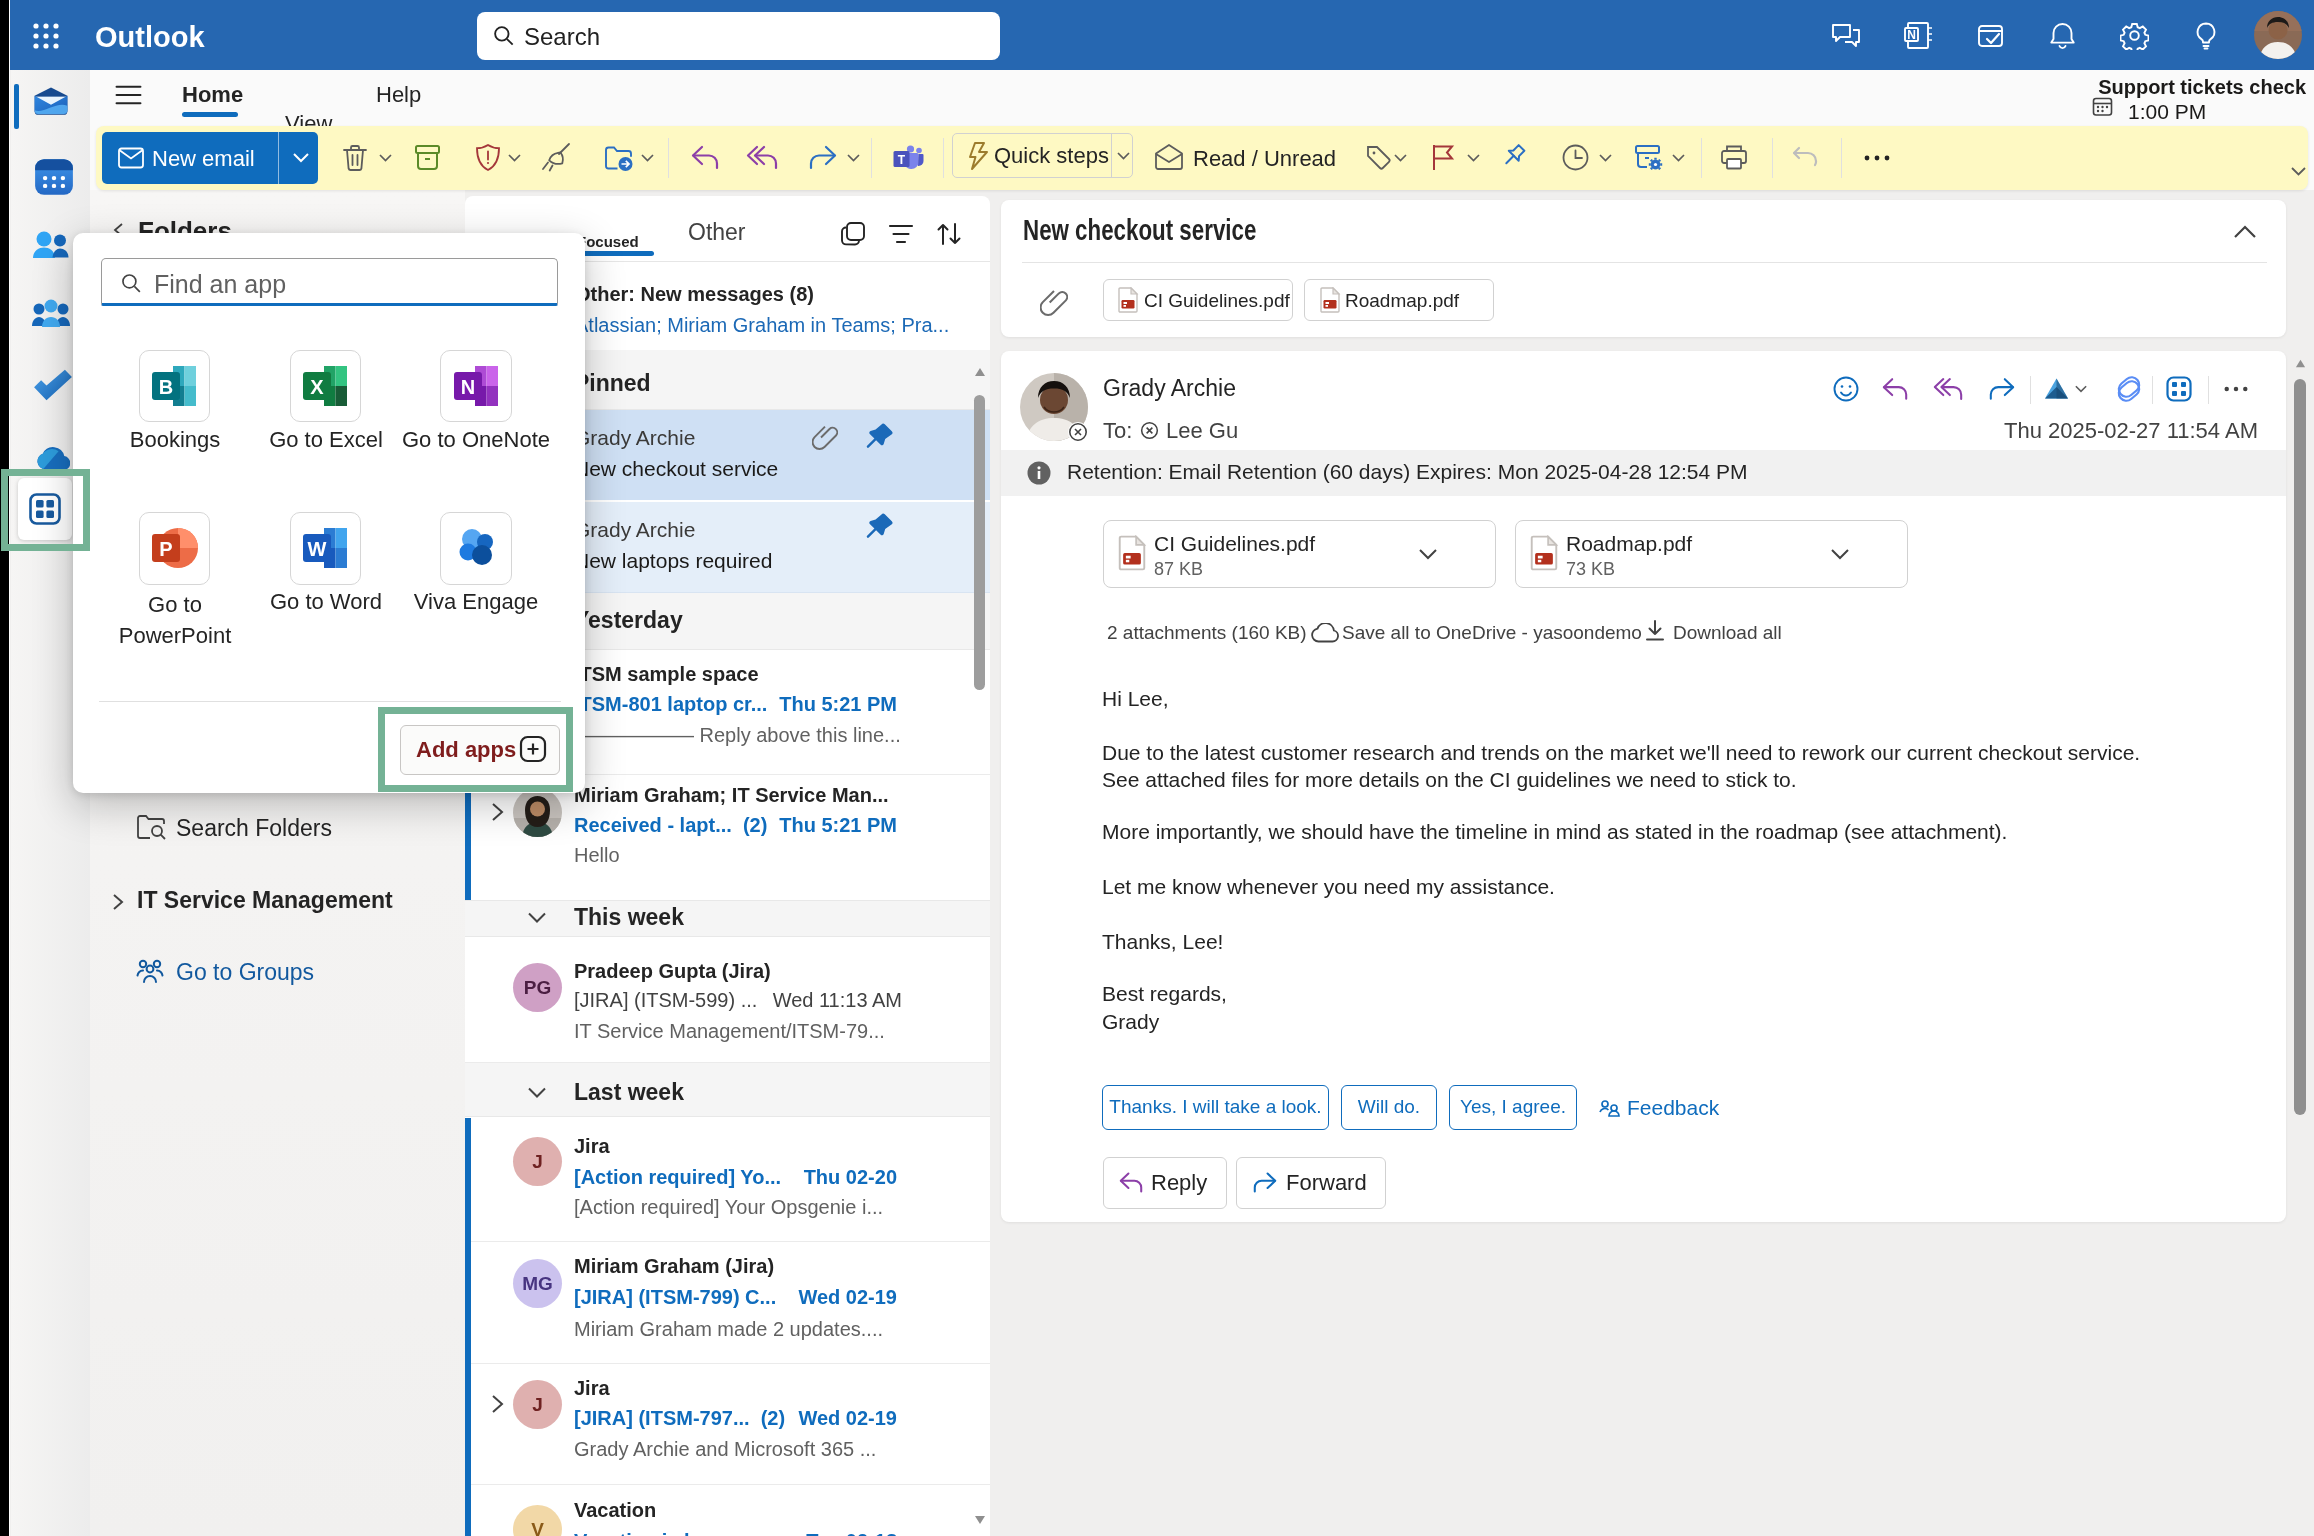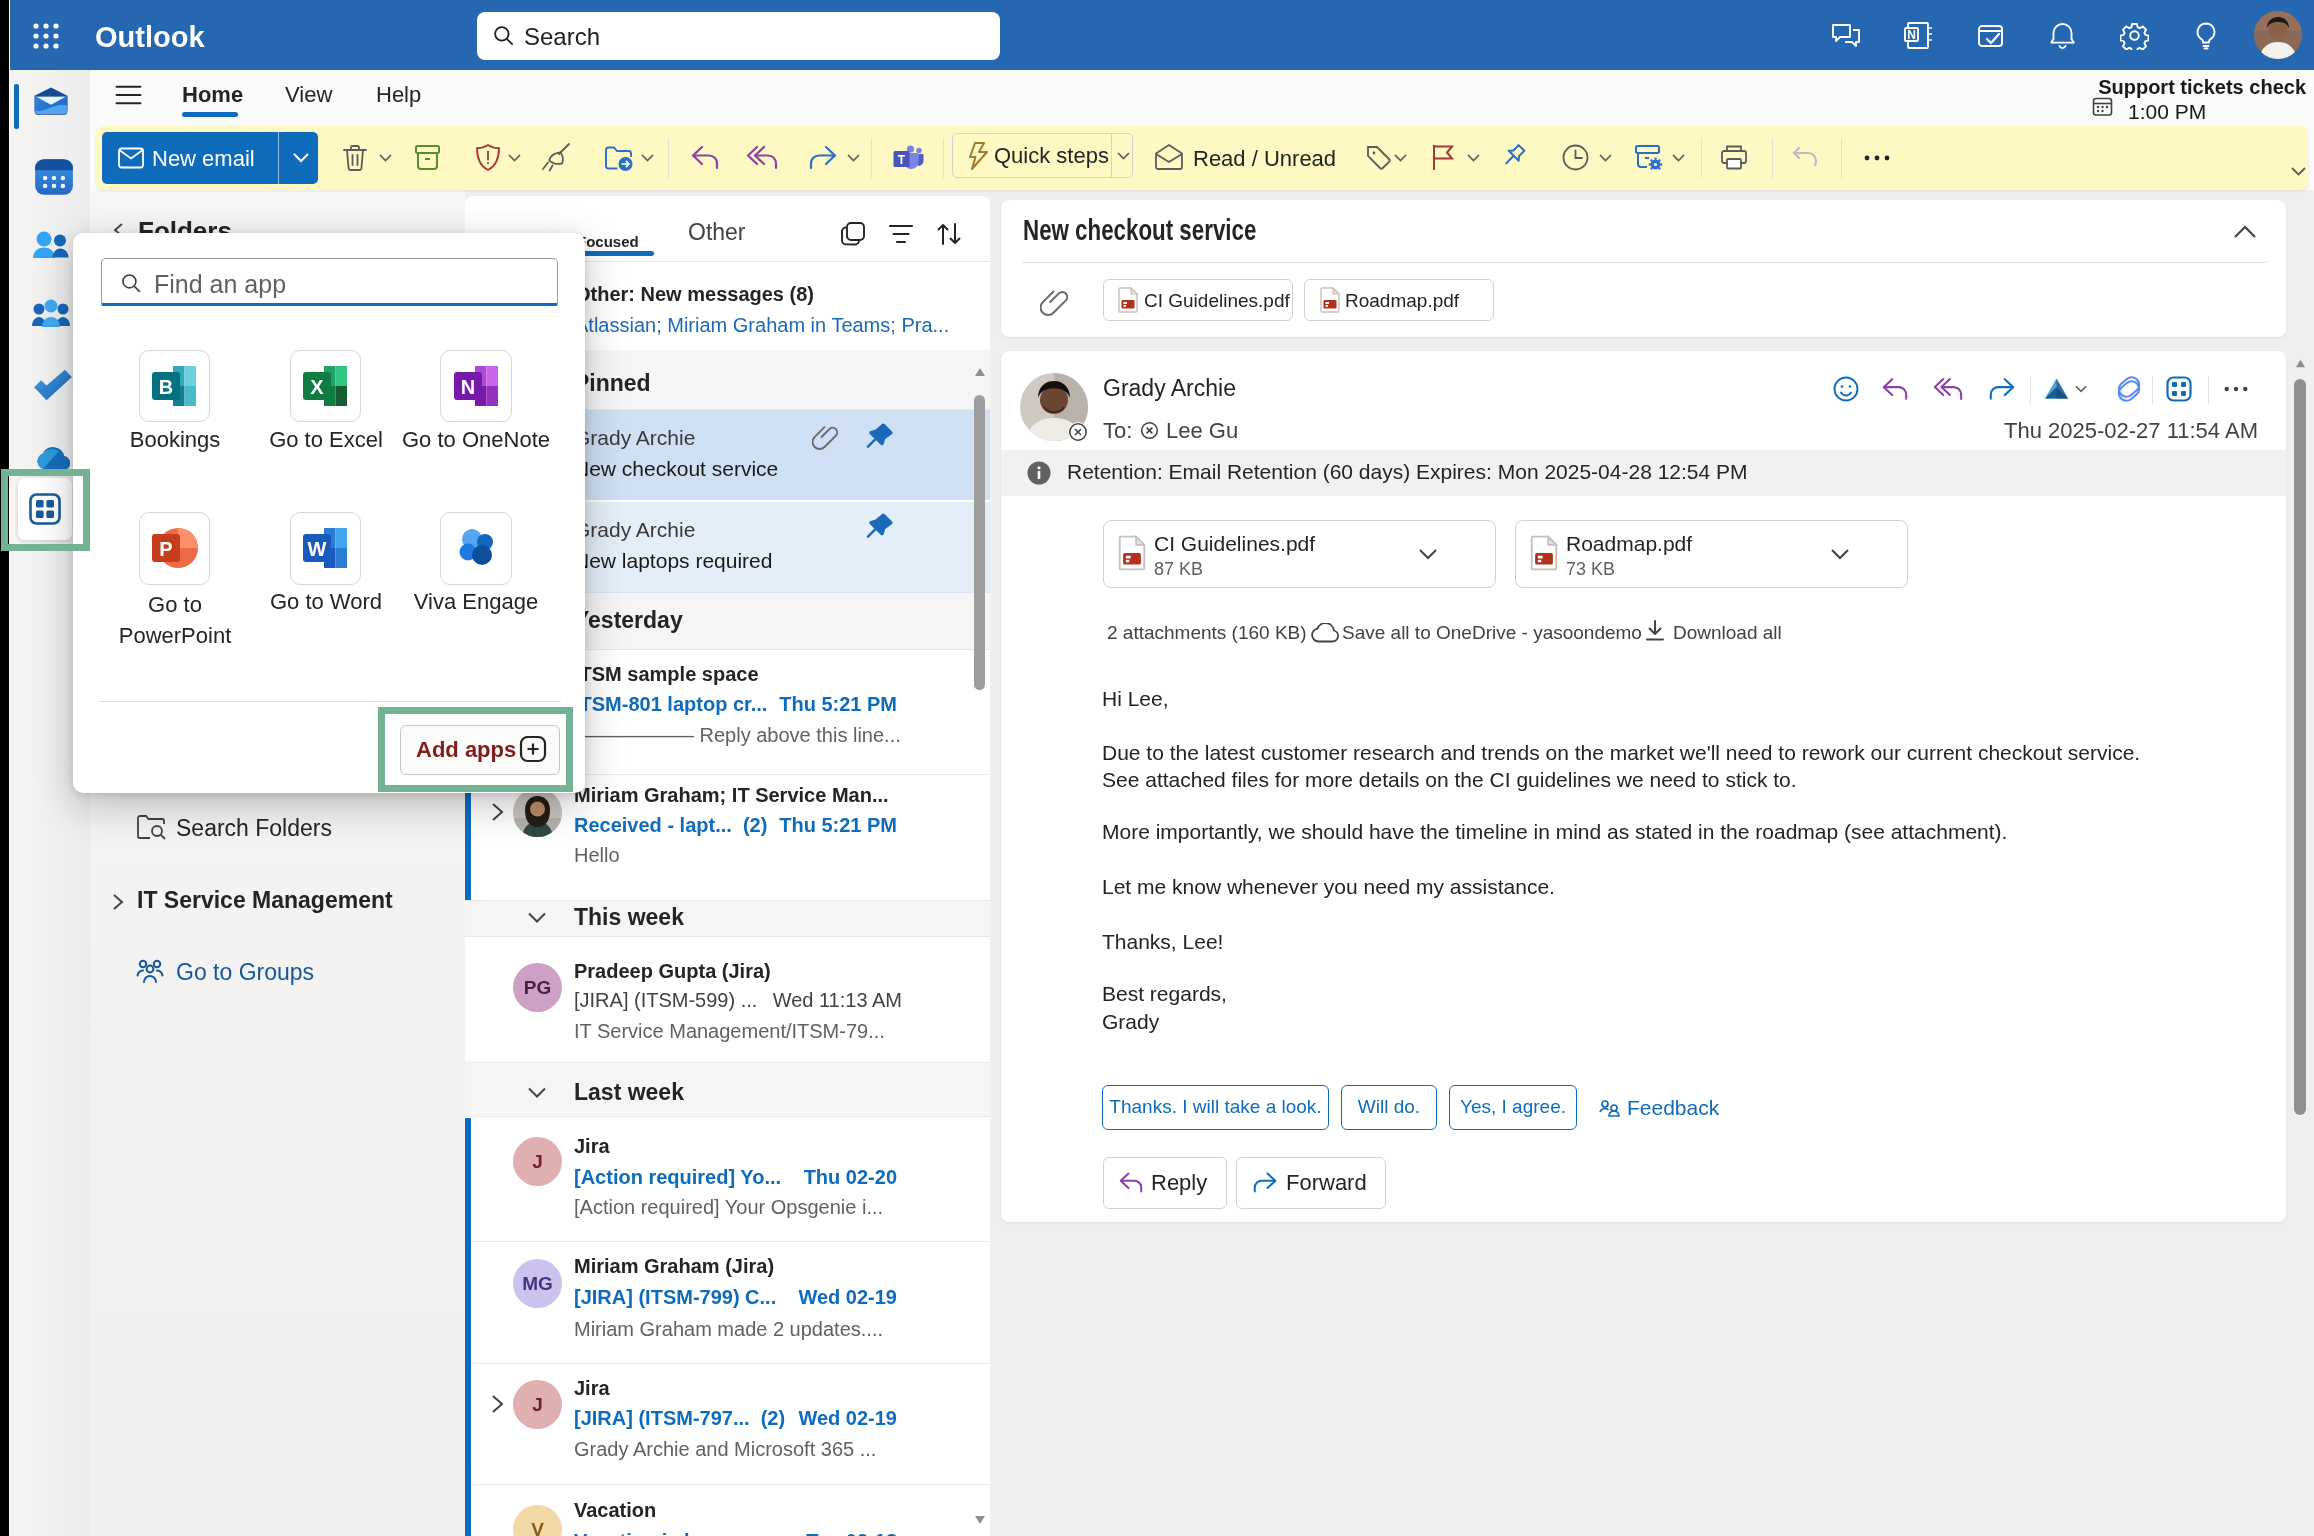--- a/index.html
+++ b/index.html
@@ -143,21 +143,21 @@
   </svg>
   <div class="abs" style="right:8px; top:76px; font-size:20px; font-weight:bold; color:#1b1a19; white-space:nowrap;">Support tickets check</div>
   <div class="abs" style="left:2128px; top:100px; font-size:21px; color:#1b1a19;">1:00 PM</div>
 </div>
 
 <svg class="abs" style="left:114px;top:84px;z-index:5;" width="29" height="22" viewBox="0 0 30 24" fill="none" stroke="#242424" stroke-width="2.3" stroke-linecap="round">
     <path d="M2 3h26M2 12h26M2 21h26"></path>
   </svg>
 <div class="abs tab" style="left:182px; font-weight:bold;">Home</div>
 <div class="abs" id="home-underline"></div>
-<div class="abs tab" style="left:285px;">View</div>
+<div class="abs tab" style="left:285px;margin-top:29px;">View</div>
 <div class="abs tab" style="left:376px;">Help</div>
 
 <div class="abs" id="ribbon">
   <div id="newemail">
     <svg style="position:absolute;left:16px;top:14px;" width="26" height="24" viewBox="0 0 26 24" fill="none" stroke="#fff" stroke-width="1.8">
         <rect x="1" y="2.5" width="24" height="19" rx="2.5"></rect>
         <path d="M2 4.5l11 8 11-8"></path>
       </svg>
     <div class="txt">New email</div>
     <div class="sep"></div>

